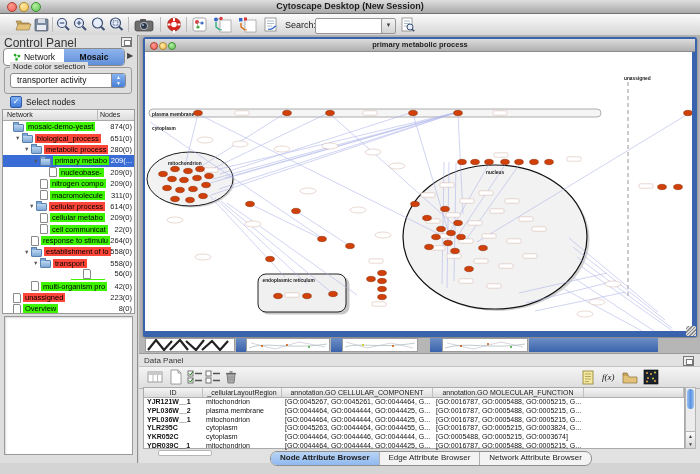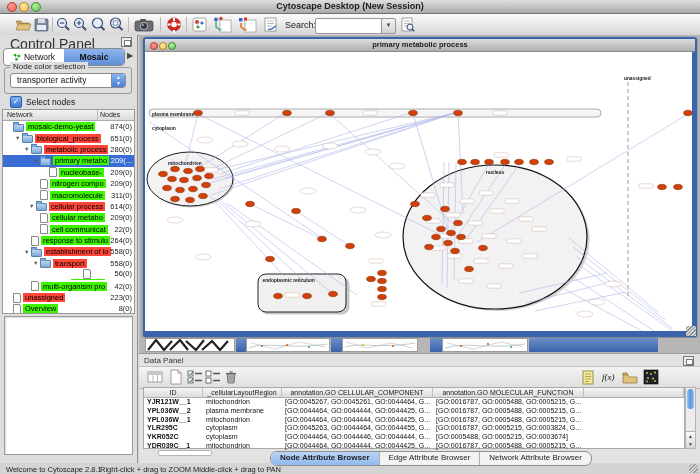--- a/index.html
+++ b/index.html
@@ -19,21 +19,21 @@
   .toolbar{left:0;top:14px;width:700px;height:21px;
     background:linear-gradient(#fbfbfb,#d6d6d6);border-bottom:1px solid #8d8d8d;}
   .tbi{top:2px;width:18px;height:17px;}
   .sep{top:3px;width:1px;height:15px;background:#bbb;}
   .searchlbl{top:6px;font-size:9px;color:#222;}
   .searchbox{top:4px;width:64px;height:12px;background:#fff;border:1px solid #979797;border-radius:2px;}
   .searchdrop{top:4px;width:13px;height:14px;background:linear-gradient(#f4f4f4,#d3d3d3);
     border:1px solid #979797;border-radius:2px;font-size:6px;line-height:13px;text-align:center;color:#444;}
   
   .cp{left:0;top:35px;width:138px;height:428px;background:#dedede;border-right:1px solid #8f8f8f;box-sizing:border-box;}
-  .cp-title{left:4px;top:1px;font-size:14px;color:#333;margin-left:6px;}
+  .cp-title{left:4px;top:1px;font-size:12px;color:#333;}
   .floaticon{width:9px;height:8px;border:1px solid #777;background:#eee;}
   .floaticon:before{content:"";position:absolute;left:2px;top:2px;width:5px;height:4px;border:1px solid #777;background:#fff;}
   .tabsbar{left:3px;top:13px;width:120px;height:16px;display:flex;border:1px solid #8a8a8a;
     border-radius:4px;overflow:hidden;background:#fff;}
   .tabseg{flex:1;display:flex;align-items:center;justify-content:center;font-size:8.5px;gap:3px;}
   .tabseg.sel{background:linear-gradient(#8fb4ec,#5f8ed9);font-weight:bold;}
   .taboverflow{left:127px;top:16px;font-size:8px;color:#444;}
   .groupbox{left:4px;top:32px;width:128px;height:27px;border:1px solid #9c9c9c;border-radius:3px;box-sizing:border-box;}
   .grouplegend{left:10px;top:27px;font-size:8px;background:#dedede;padding:0 3px;color:#222;}
   .combo{left:10px;top:38px;width:116px;height:15px;background:#fff;border:1px solid #8b8b8b;
@@ -741,20 +741,14 @@
     </div>
     <div class="abs hscroll"></div>
 
     <div class="abs dptabs">
       <div class="dptab sel">Node Attribute Browser</div>
       <div class="dptab">Edge Attribute Browser</div>
       <div class="dptab">Network Attribute Browser</div>
     </div>
   </div>
 
-  <div class="abs status">
-    <span class="abs" style="left:6px;top:2px">Welcome to Cytoscape 2.8.1</span>
-    <span class="abs" style="left:100px;top:2px">Right-click + drag to ZOOM</span>
-    <span class="abs" style="left:193px;top:2px">Middle-click + drag to PAN</span>
-    <div class="abs grip"></div>
-  </div>
 
 </div>
 
 </body></html>

